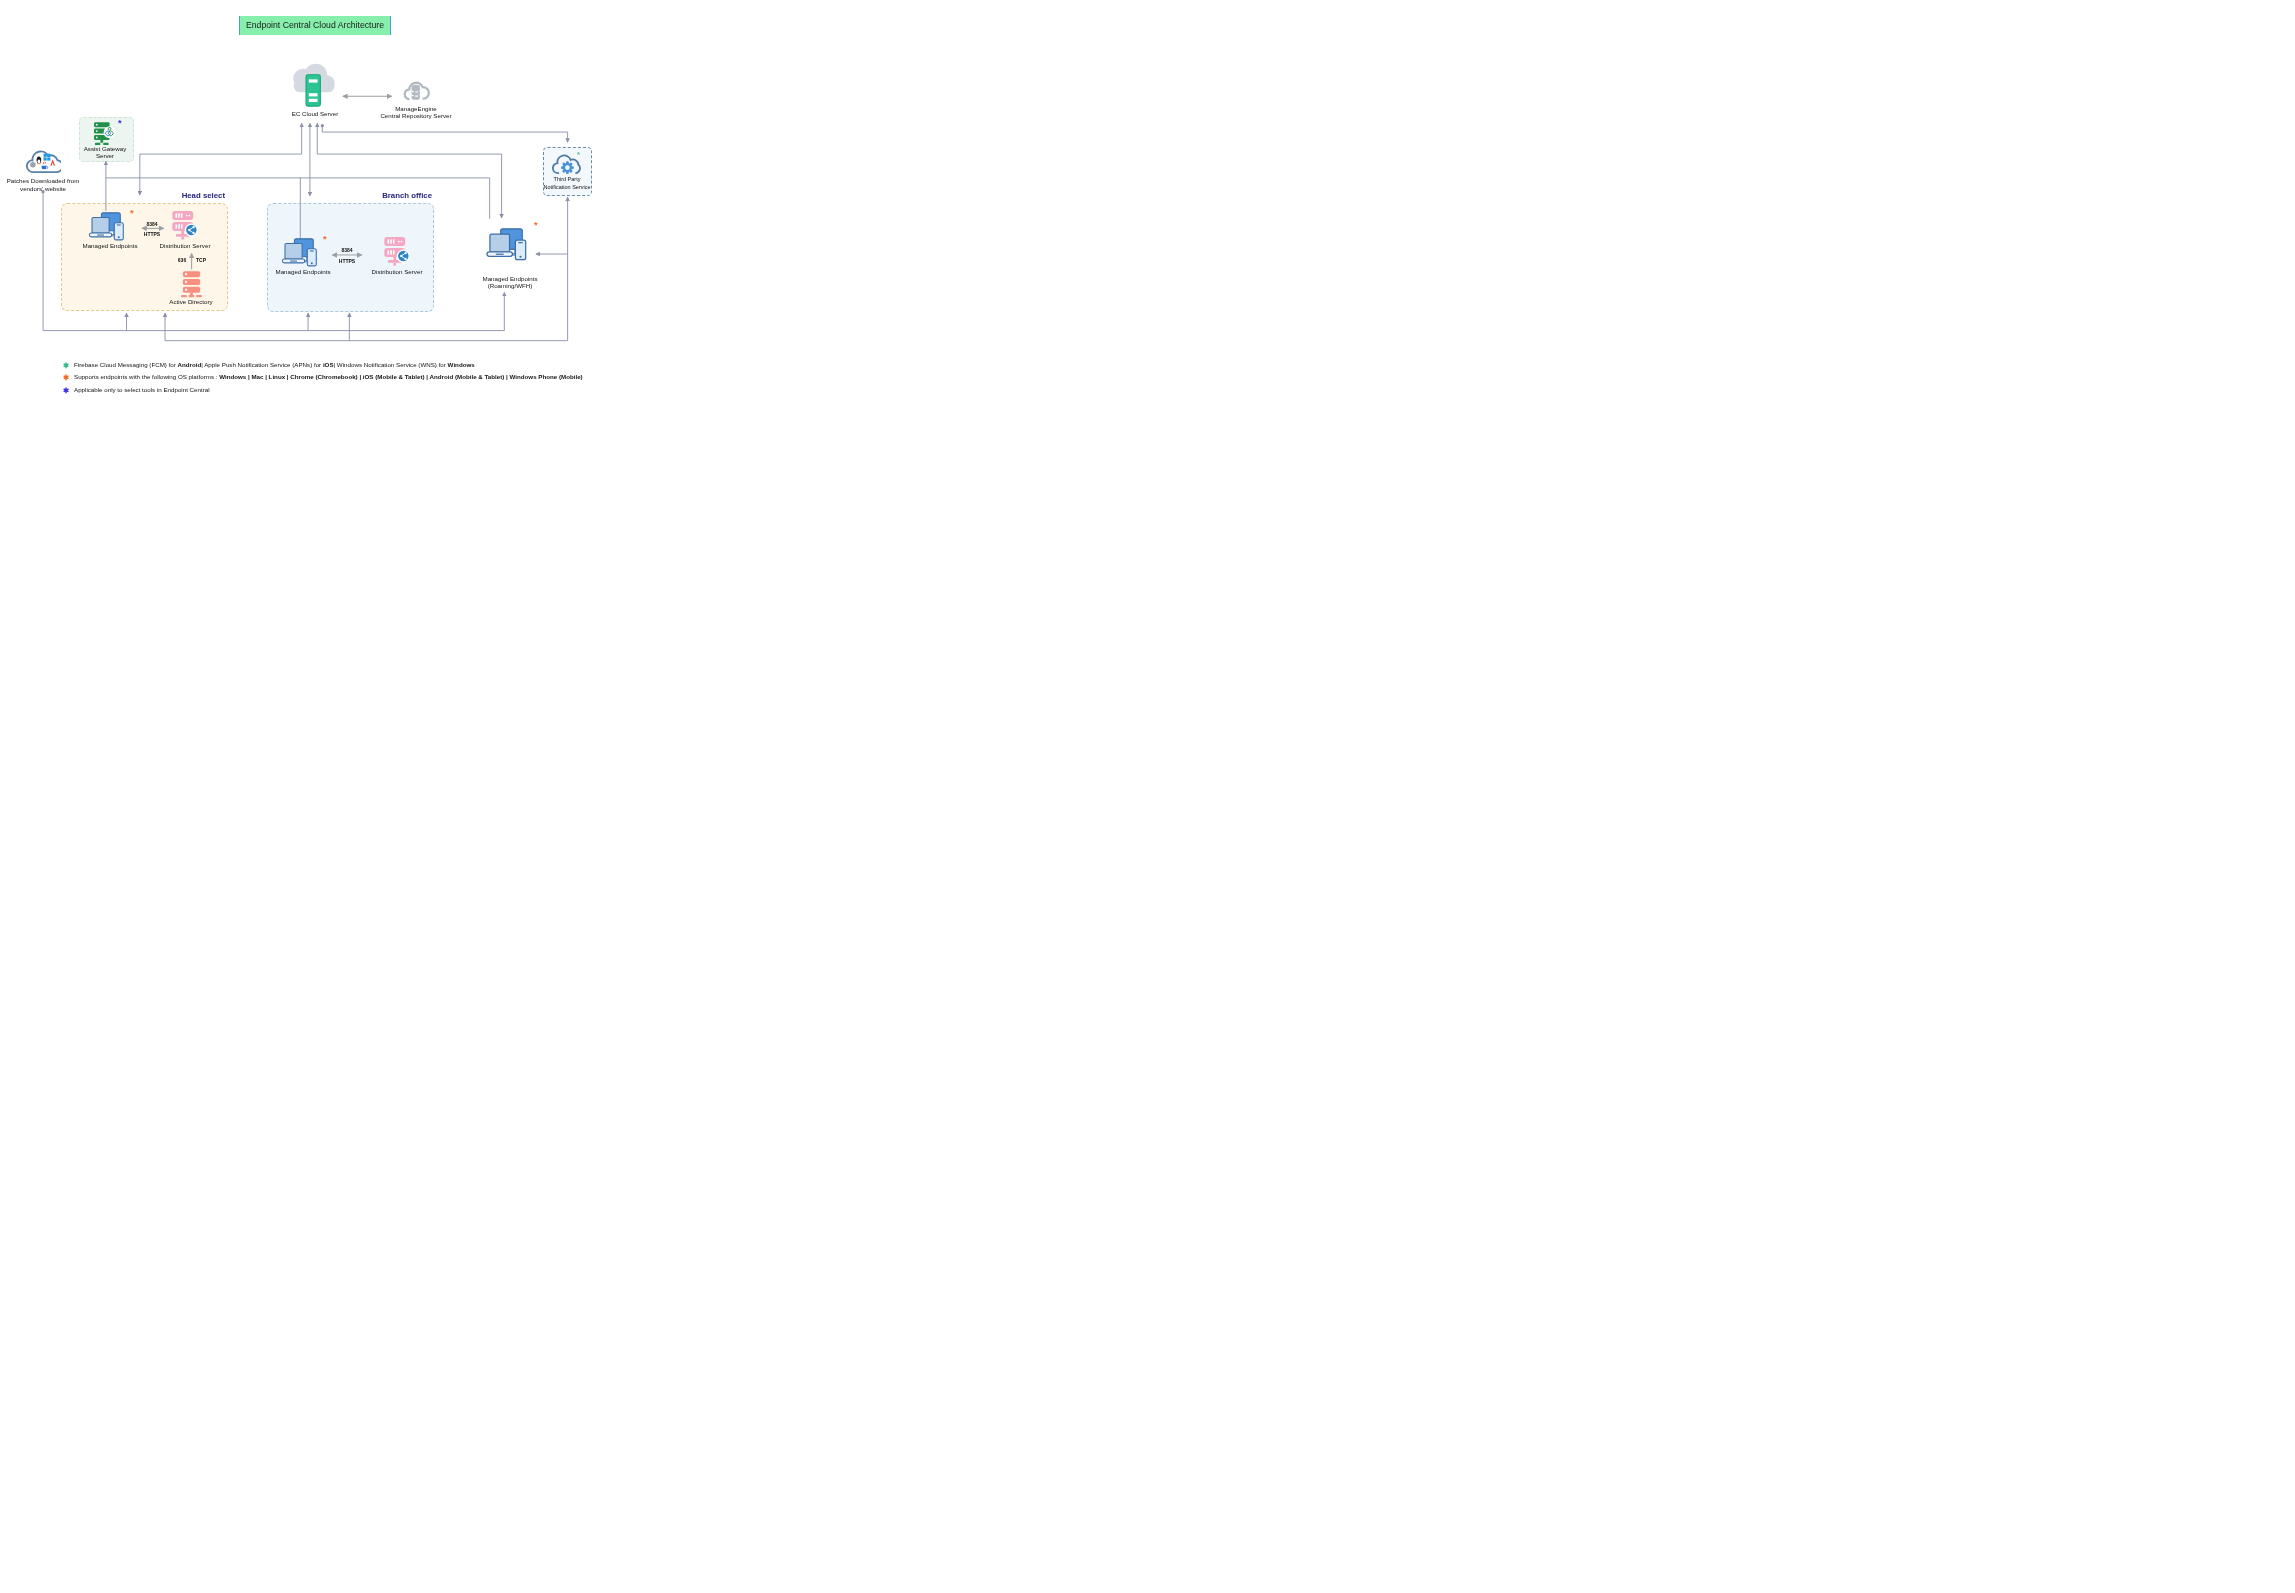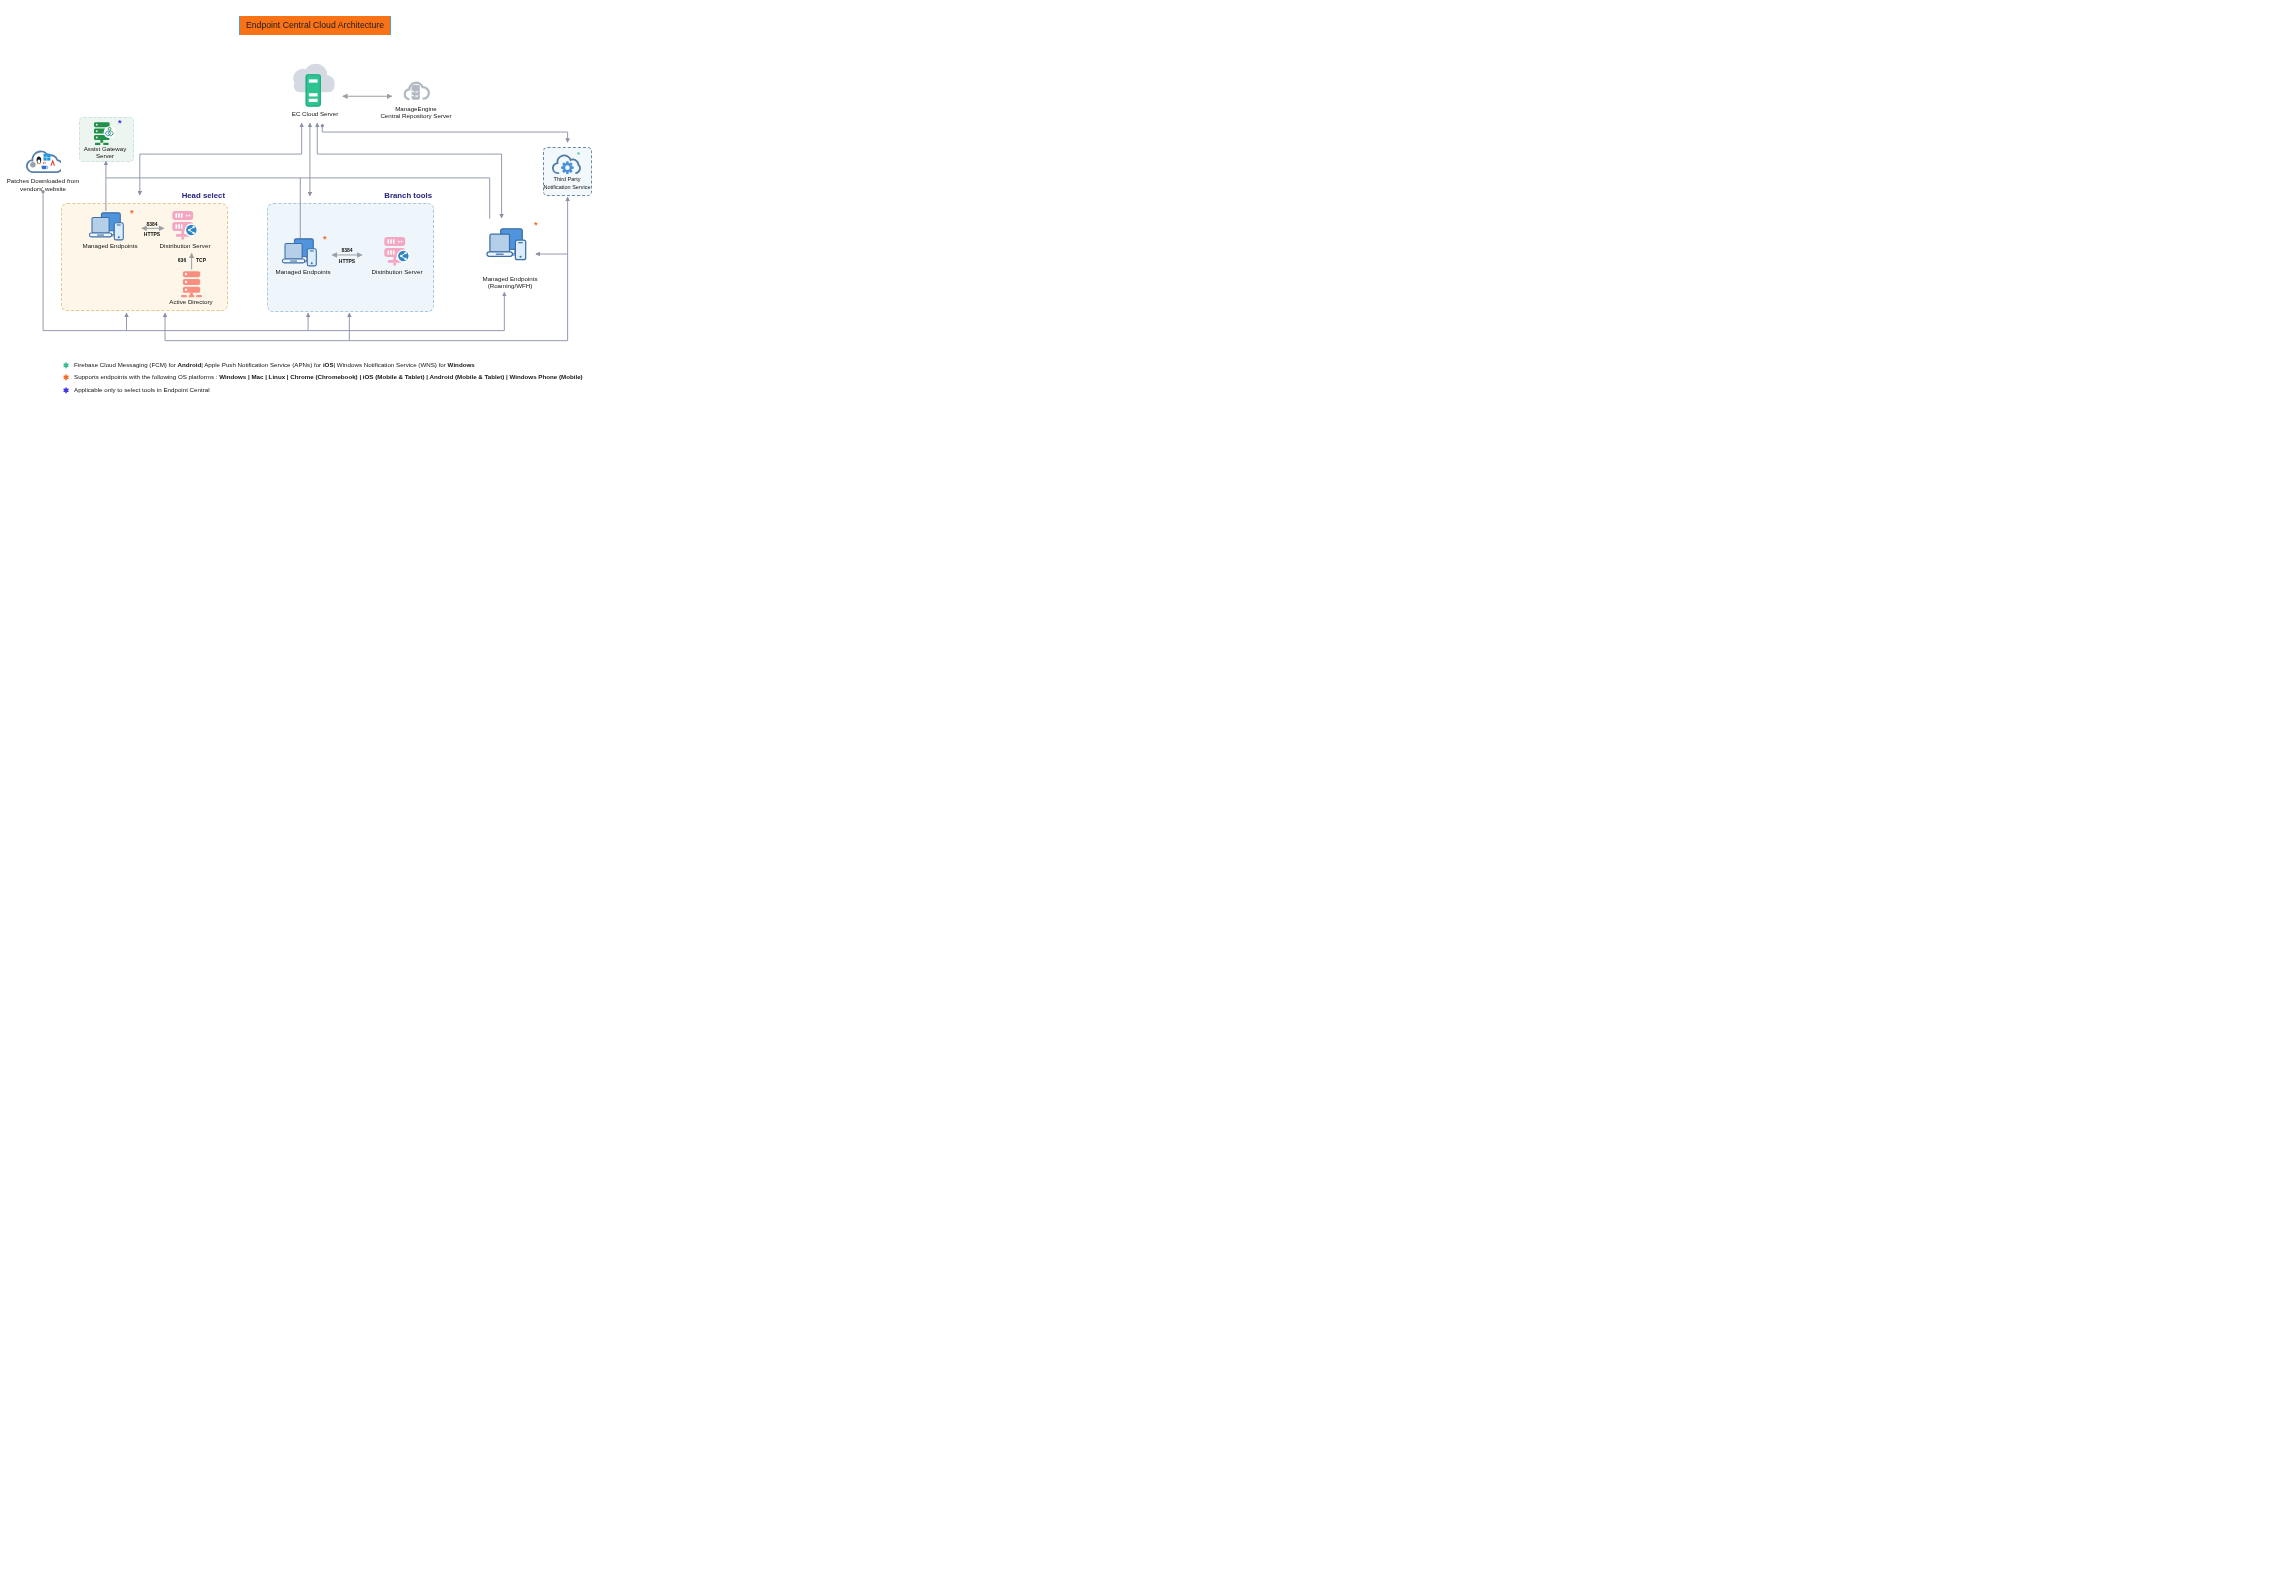--- a/index.html
+++ b/index.html
@@ -6,21 +6,21 @@
   #canvas{position:relative;width:607px;height:398px;background:#fff;overflow:hidden;}
   .abs{position:absolute;}
   .lbl{position:absolute;transform:translateX(-50%);white-space:nowrap;font-size:6.2px;color:#141414;text-align:center;}
   .lbl2{font-size:6.2px;}
   .office-box{position:absolute;border-radius:6.4px;}
   .ho-box{left:61px;top:203px;width:165px;height:106px;background:#fdf6e9;border:0.9px dashed #e3c98f;}
   .bo-box{left:267px;top:203px;width:165px;height:107px;background:#eef6fc;border:0.9px dashed #aac8dc;}
   .assist-box{left:79px;top:117px;width:53px;height:43px;background:#edf5f0;border:0.9px dashed #cfe3d6;border-radius:4.6px;}
   .tp-box{left:543px;top:147px;width:47px;height:47px;background:#f2f8fc;border:0.7px dashed #6b8ba3;border-radius:4.6px;}
   .office-title{position:absolute;width:73px;text-align:right;font-weight:bold;font-size:7.8px;color:#26247b;}
-  .title-box{position:absolute;left:239px;top:15.6px;width:150px;height:19px;background:#f97316;border-left:1.8px solid #4aa0dc;border-right:1.8px solid #4aa0dc;display:flex;align-items:center;justify-content:center;font-size:8.7px;color:#1a1a1a;}
+  .title-box{position:absolute;left:239px;top:15.6px;width:150px;height:19px;background:#86efac;border-left:1.8px solid #4aa0dc;border-right:1.8px solid #4aa0dc;display:flex;align-items:center;justify-content:center;font-size:8.7px;color:#1a1a1a;}
   .port{position:absolute;transform:translateX(-50%);font-size:5px;font-weight:600;color:#111;white-space:nowrap;}
   .ast{position:absolute;font-weight:bold;font-size:9.2px;line-height:1;}
   .ast-blue{color:#3a2ee0;}
   .ast-orange{color:#f26a21;}
   .ast-green{color:#4fc48f;font-size:7.8px;}
   #footnotes{position:absolute;left:63px;top:361px;}
   .footnote{display:flex;align-items:flex-start;height:12.4px;font-size:6.2px;color:#141414;white-space:nowrap;}
   .fn-marker{font-size:7.3px;font-weight:bold;width:11px;flex:0 0 11px;}
   svg{display:block;}
   .node-svg{position:absolute;}
@@ -213,21 +213,21 @@
       <rect x="33" y="52" width="13" height="5" rx="2.5"></rect>
     </g>
     <g fill="#fff">
         <circle cx="11" cy="6.5" r="2.5"></circle>
         <circle cx="11" cy="23.5" r="2.5"></circle>
         <circle cx="11" cy="40.5" r="2.5"></circle>
       </g>
   </svg>
   <div class="lbl" style="left:191px;top:298px">Active Directory</div>
 
-  <div class="office-title" style="left:359px;top:191px">Branch tools</div>
+  <div class="office-title" style="left:359px;top:191px">Branch office</div>
   <svg class="node-svg" style="left:281px;top:238px" width="44" height="30" viewBox="0 0 100 70">
     <rect x="30" y="2" width="44" height="42" rx="4" fill="#4f94dc" stroke="#3b6ea6" stroke-width="2.5"></rect>
     <rect x="45" y="44" width="14" height="9" fill="#fff" stroke="#3b6ea6" stroke-width="2"></rect>
     <rect x="40" y="54" width="24" height="3" fill="#7d9cbd"></rect>
     <rect x="8" y="13" width="40" height="36" rx="3" fill="#b6cfe9" stroke="#3b6ea6" stroke-width="2.5"></rect>
     <rect x="2" y="49" width="52" height="9" rx="4.5" fill="#eef5fc" stroke="#3b6ea6" stroke-width="2.5"></rect>
     <rect x="20" y="52.5" width="16" height="2.5" fill="#3b6ea6"></rect>
     <rect x="60" y="25" width="21" height="40" rx="4" fill="#dcecfb" stroke="#3b6ea6" stroke-width="2.5"></rect>
     <rect x="66" y="29" width="9" height="2.5" fill="#3b6ea6"></rect>
     <circle cx="70.5" cy="59" r="2.2" fill="#3b6ea6"></circle>

